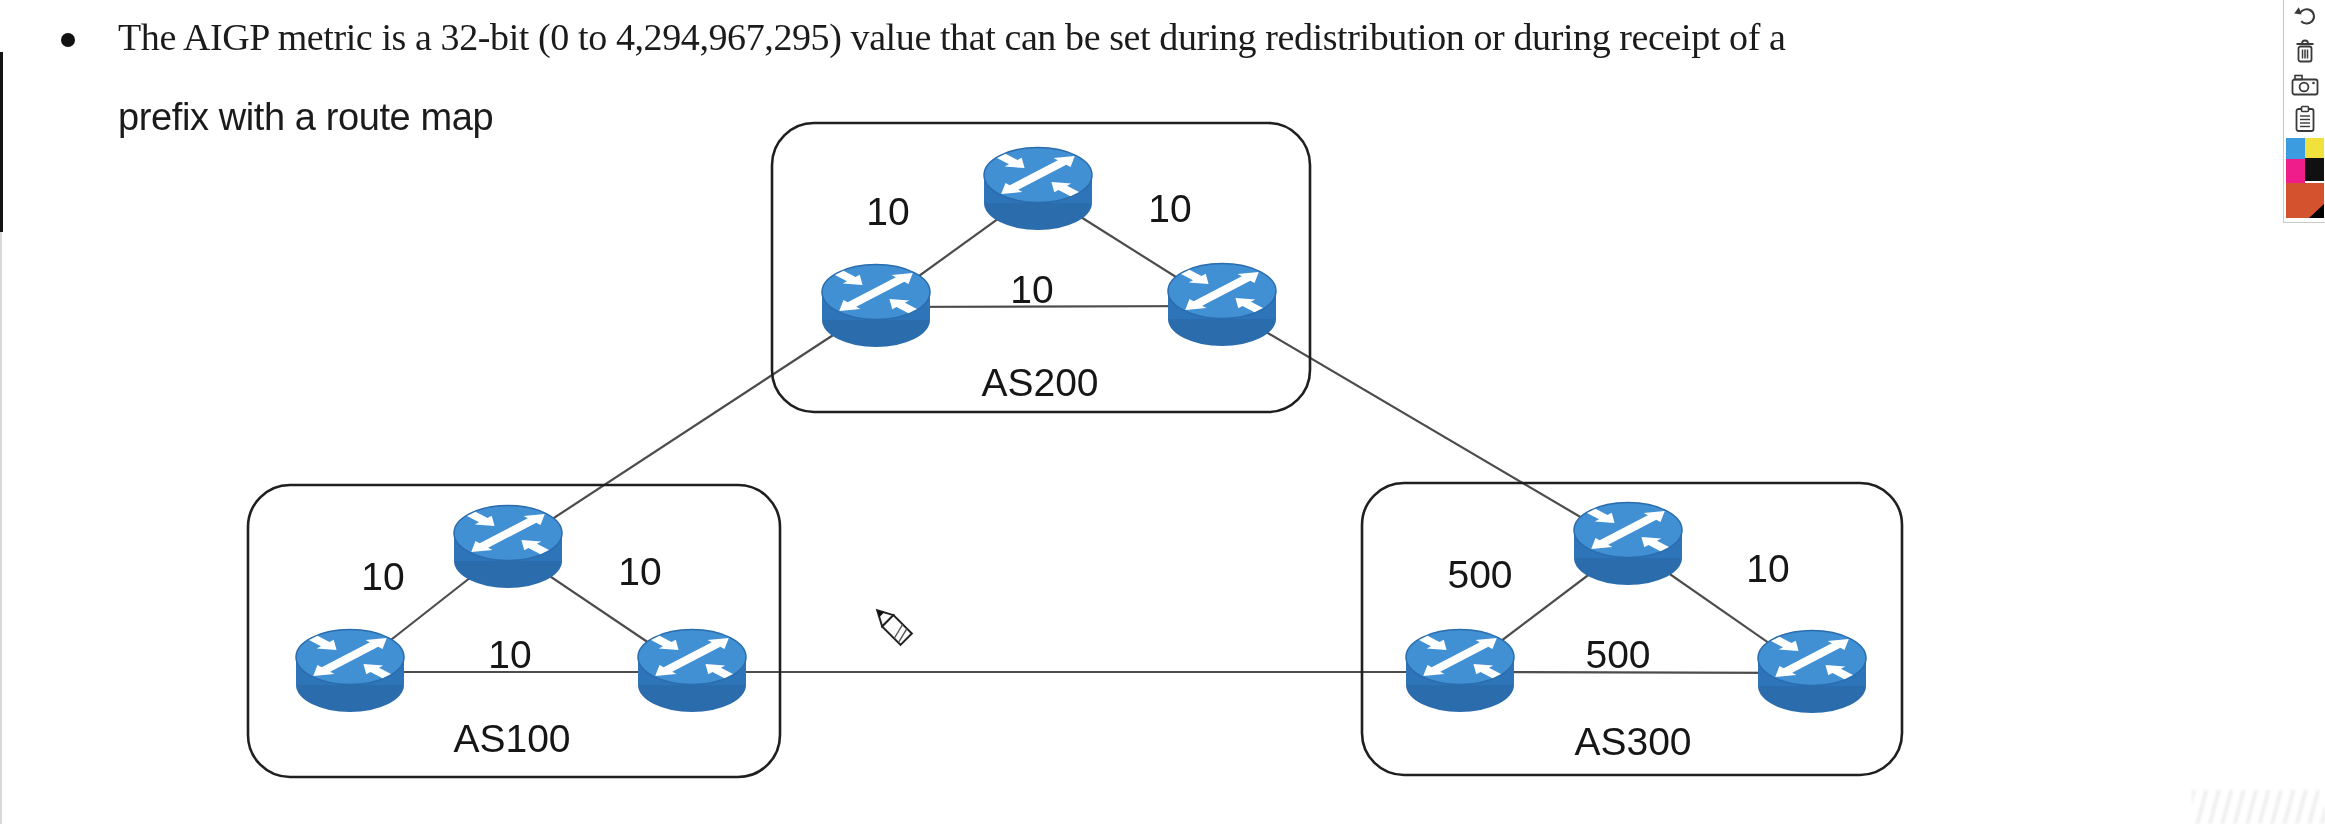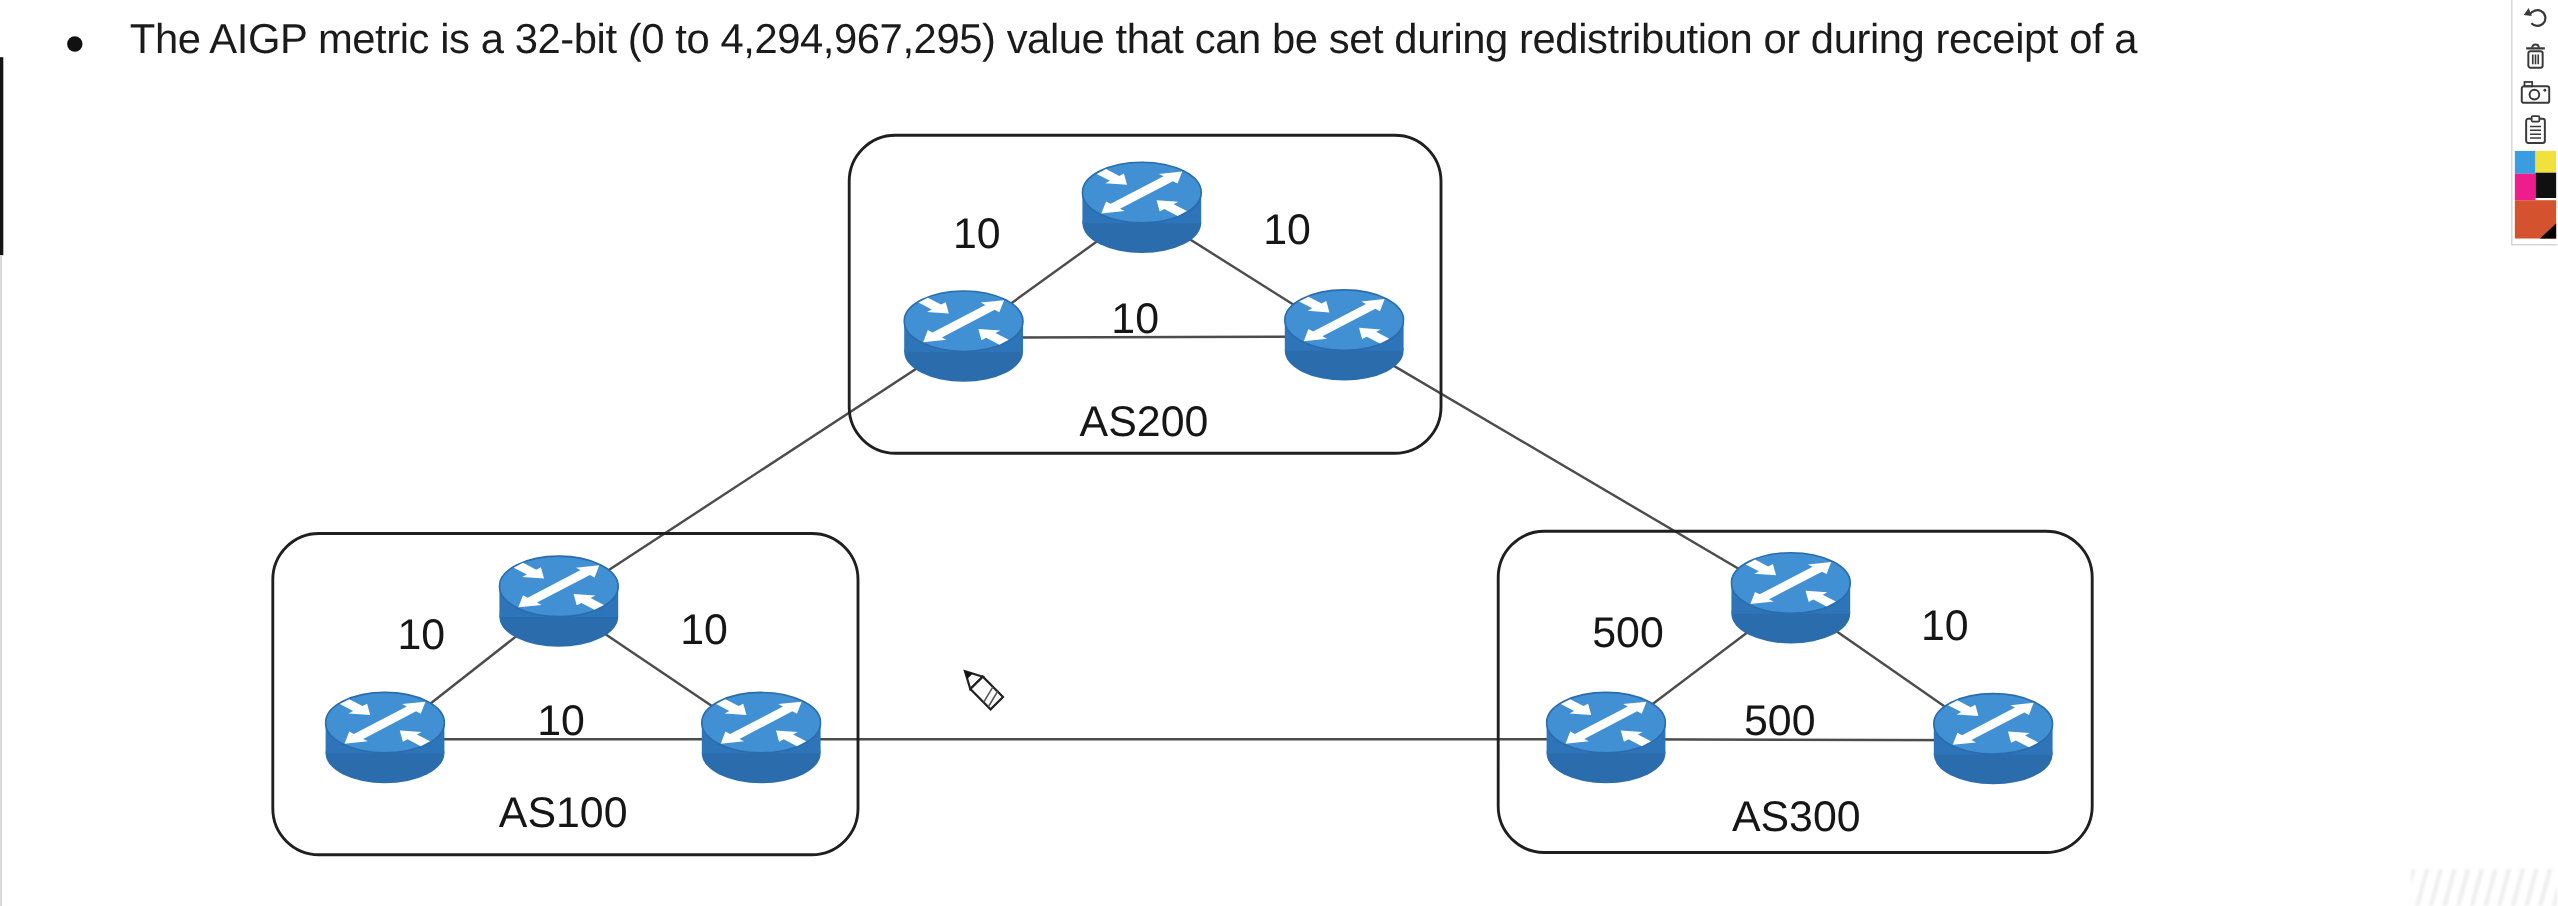--- a/index.html
+++ b/index.html
@@ -1,21 +1,21 @@
 <!DOCTYPE html>
 <html><head>
 <meta charset="utf-8">
 <style>
   html,body{margin:0;padding:0;background:#ffffff;}
   .canvas{position:relative;width:2325px;height:824px;background:#ffffff;overflow:hidden;
           font-family:"Liberation Sans",sans-serif;color:#1c1c1c;}
   
   .bullet-dot{position:absolute;left:61px;top:33px;width:14px;height:14px;border-radius:50%;background:#111;}
   .btext{position:absolute;left:118px;font-size:38px;letter-spacing:-0.4px;white-space:nowrap;color:#1b1b1b;}
-  .btext.l1{top:15px;}
+  .btext.l1{top:15px;font-family:Liberation Serif, serif;}
   .btext.l2{top:96px;}
   
   svg.diagram{position:absolute;left:0;top:0;width:2325px;height:824px;}
   svg.diagram text{font-family:"Liberation Sans",sans-serif;font-size:39px;fill:#161616;text-anchor:middle;}
   
   .edge-black{position:absolute;left:0;top:52px;width:3px;height:180px;background:#141414;}
   .edge-gray{position:absolute;left:0;top:232px;width:2px;height:592px;background:#d9d9d9;}
   
   .toolbar{position:absolute;left:2283px;top:0;width:42px;height:222px;background:#ffffff;
            border-left:1px solid #c9c9c9;border-bottom:1px solid #c9c9c9;
@@ -29,20 +29,21 @@
              background:repeating-linear-gradient(105deg,rgba(130,130,130,.22) 0 4px,transparent 4px 12px);
              filter:blur(1px);}
 </style>
 </head>
 <body>
 
 <div class="canvas">
 
   <span class="bullet-dot"></span>
   <div class="btext l1">The AIGP metric is a 32-bit (0 to 4,294,967,295) value that can be set during redistribution or during receipt of a</div>
+  <div class="btext l2">prefix with a route map</div>
 
   <svg class="diagram" viewBox="0 0 2325 824">
     <defs>
       <symbol id="router" viewBox="0 0 110 88">
         <ellipse cx="55" cy="57" rx="54" ry="27" fill="#2b6cad"></ellipse>
         <rect x="1" y="29" width="108" height="28" fill="#2e74b8"></rect>
         <ellipse cx="55" cy="29" rx="54" ry="27.5" stroke="#2a6cae" stroke-width="1.5" fill="#4190d4"></ellipse>
         <g transform="translate(55,29) scale(1,0.52) rotate(-45)" fill="#ffffff">
           <polygon points="-52,0 -34,-12 -34,-6 34,-6 34,-12 52,0 34,12 34,6 -34,6 -34,12"></polygon>
           <path d="M -6,-52 L 6,-52 L 6,-35 L 12,-35 L 0,-19 L -12,-35 L -6,-35 Z"></path>

